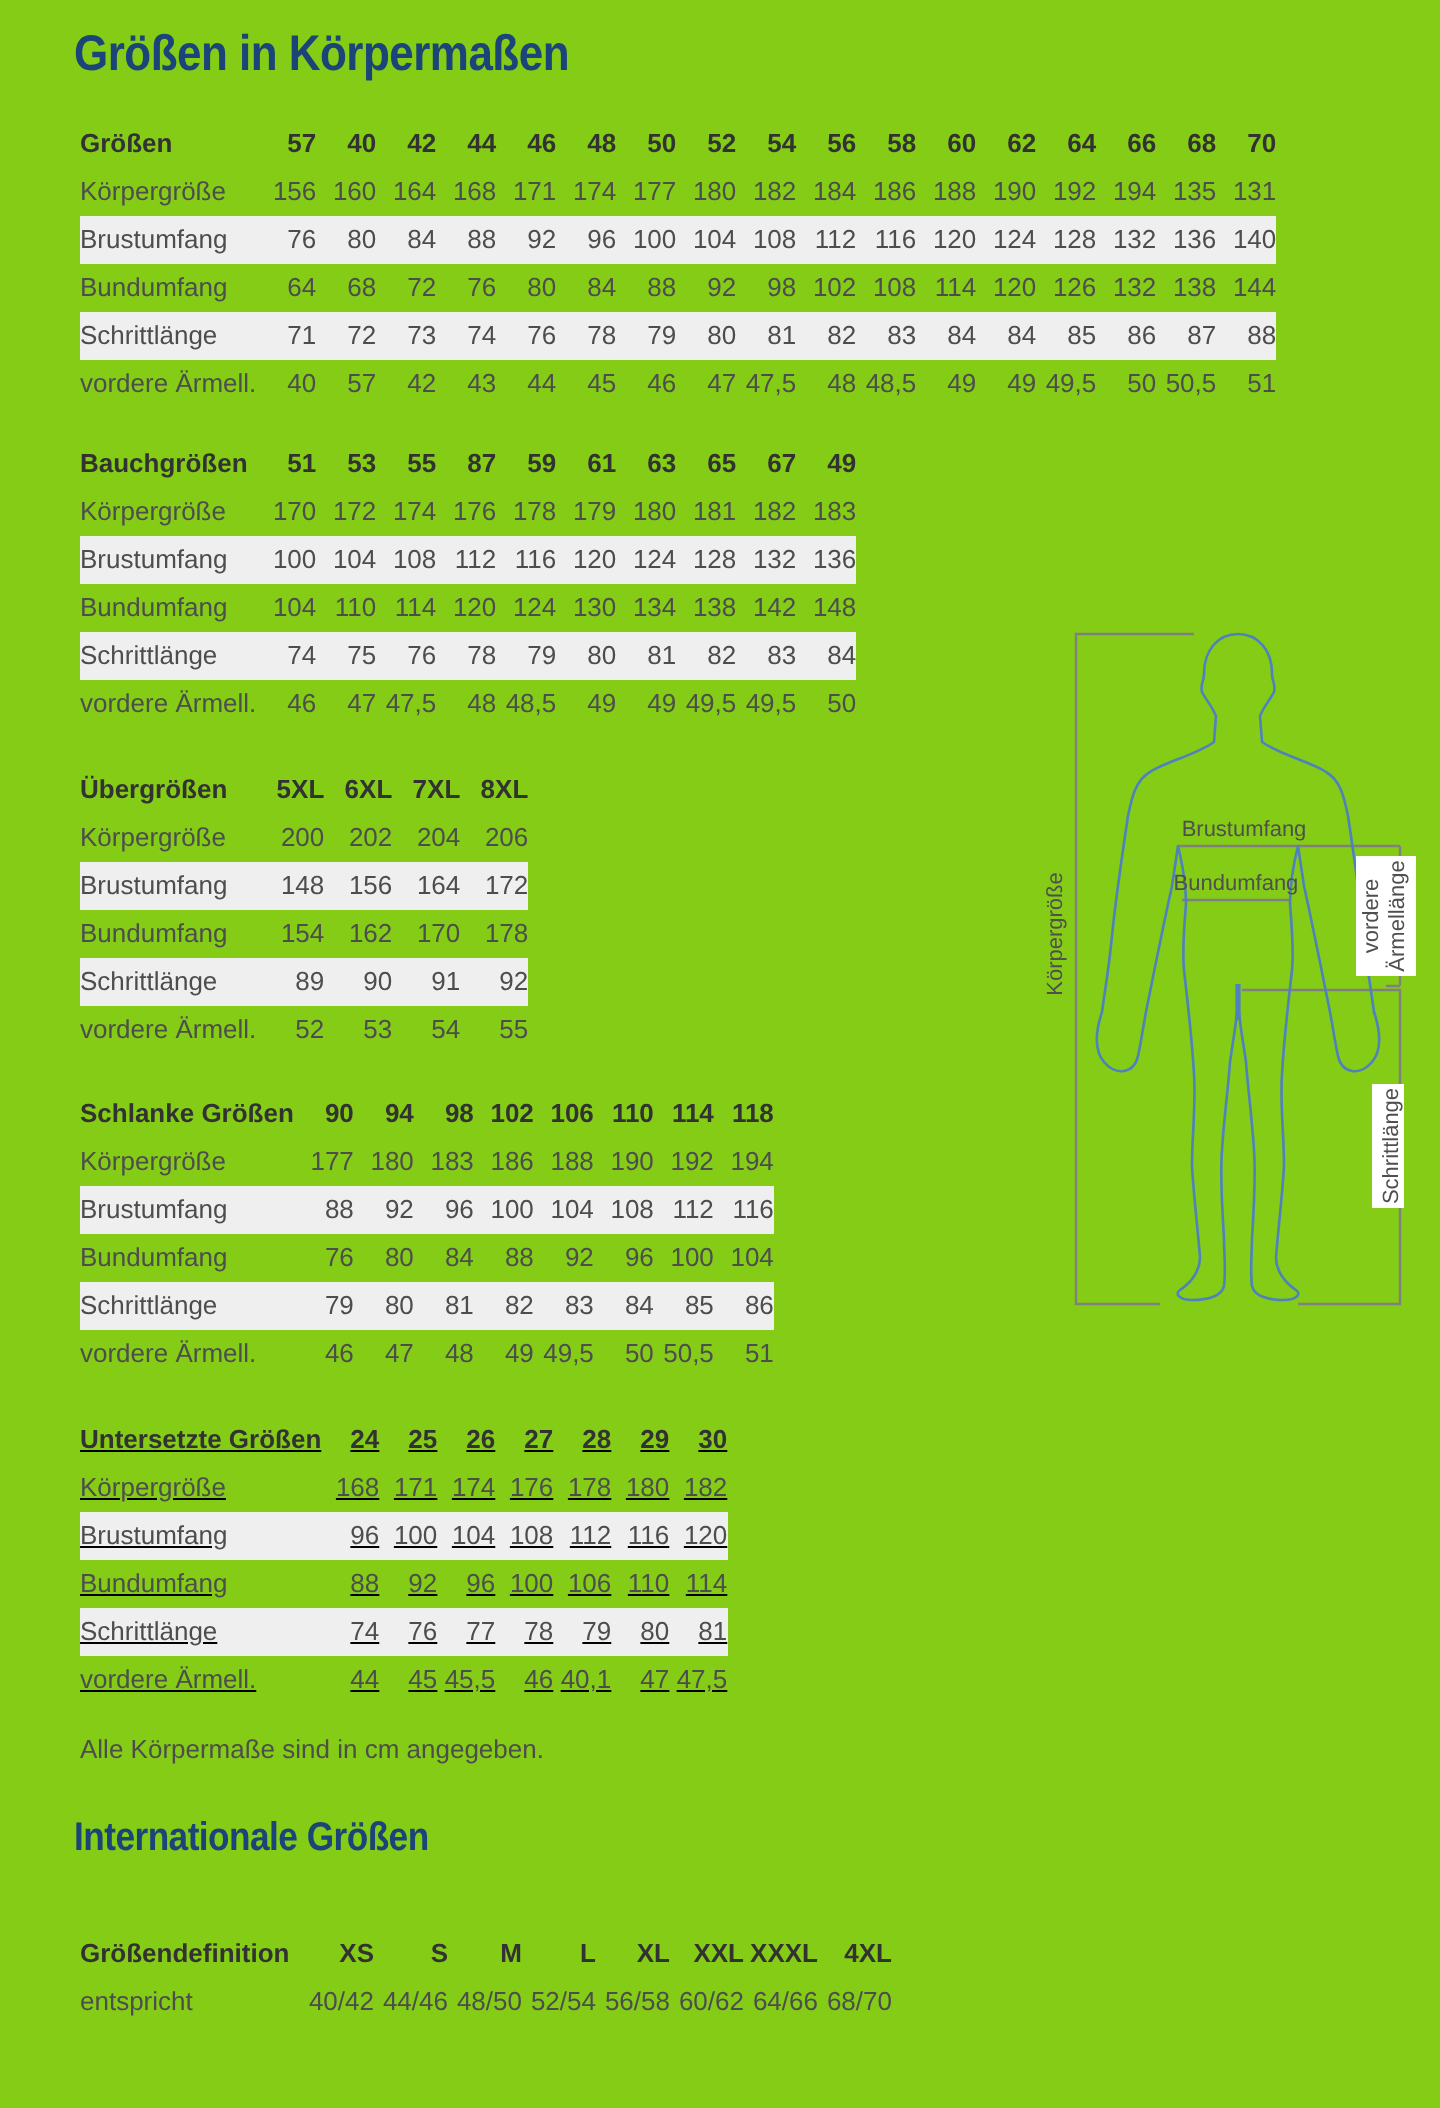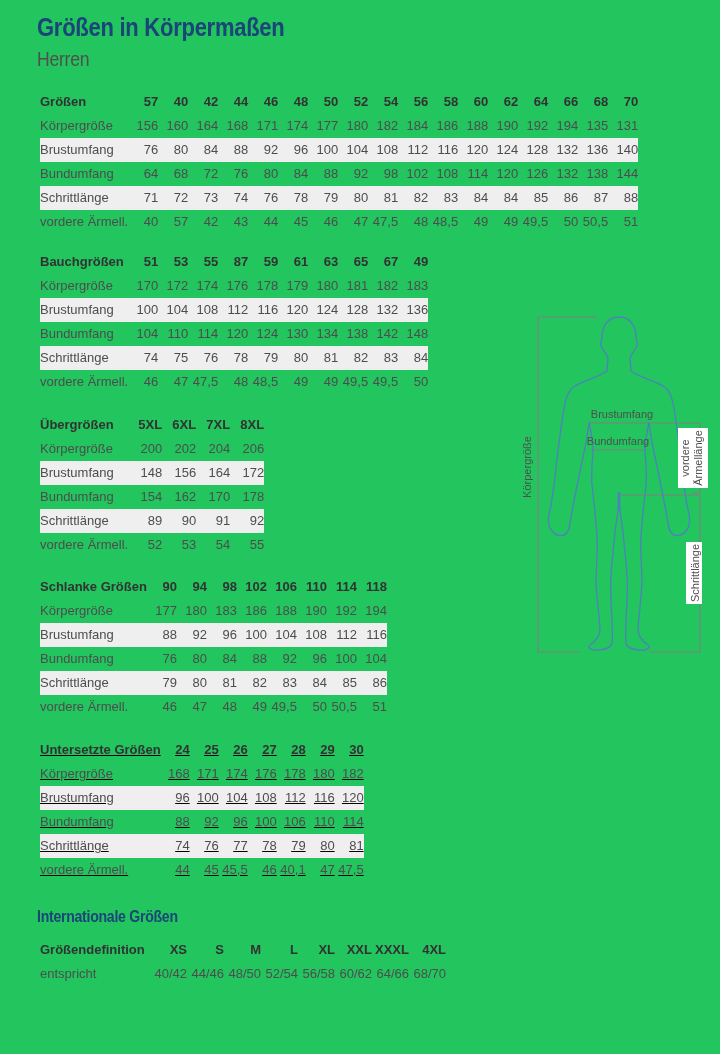--- a/index.html
+++ b/index.html
@@ -1,46 +1,45 @@
 <!DOCTYPE html>
 <html><head>
 <meta charset="utf-8">
 <style>
   html,body{margin:0;padding:0;background:#fff;}
-  .page{position:relative;width:720px;height:1054px;background:#22c55e;overflow:hidden;
+  .page{position:relative;width:720px;height:1054px;background:#84cc16;overflow:hidden;
         font-family:"Liberation Sans",sans-serif;}
   .h1{margin:14px 0 0 37px;color:#1b4478;font-size:25px;font-weight:bold;line-height:26px;}
   .h1 .cond,.h2 .cond,.h3 .cond{display:inline-block;transform:scaleX(0.88);transform-origin:left center;letter-spacing:-0.3px;}
   .h2{margin:8px 0 0 37px;color:#4f4f4f;font-size:20px;font-weight:normal;line-height:22px;}
-  .h3{margin:22px 0 0 37px;color:#1b4478;font-size:16px;font-weight:bold;line-height:26px;}
+  .h3{margin:22px 0 0 37px;color:#1b4478;font-size:20px;font-weight:bold;line-height:26px;}
   table.tbl{border-collapse:collapse;table-layout:fixed;margin-left:40px;}
   table.tbl th,table.tbl td{padding:0;font-size:13px;line-height:24px;white-space:nowrap;
         overflow:visible;color:#4d4d4d;font-weight:normal;}
   table.tbl thead th{font-weight:bold;color:#323232;}
   table.tbl .lbl{text-align:left;}
   table.tbl .val{text-align:right;}
   table.striped tbody tr:nth-child(even){background:#efefef;}
   .t0{margin-top:20px;} .t0 col.lbl{width:78px;} .t0 col.val{width:30px;}
   .t1{margin-top:16px;} .t1 col.lbl{width:78px;} .t1 col.val{width:30px;}
   .t2{margin-top:19px;} .t2 col.lbl{width:78px;} .t2 col.val{width:34px;}
   .t3{margin-top:18px;} .t3 col.lbl{width:78px;} .t3 col.val{width:30px;}
   .t4{margin-top:19px;text-decoration:underline;} .t4 col.lbl{width:78px;} .t4 col.val{width:29px;}
-  .t5{margin-top:8px;} .t5 col.lbl{width:110px;} .t5 col.val{width:37px;}
+  .t5{margin-top:33px;} .t5 col.lbl{width:110px;} .t5 col.val{width:37px;}
   .t5 .val{text-align:center;}
   .note{margin:14px 0 0 40px;font-size:13px;line-height:18px;color:#4d4d4d;}
   .diagram{position:absolute;left:512px;top:295px;width:208px;height:380px;}
   .dlabel{font-size:11px;fill:#4f4f4f;font-family:"Liberation Sans",sans-serif;}
 </style>
 </head>
 <body>
 
 <div class="page">
 
   <div class="h1"><span class="cond">Größen in Körpermaßen</span></div>
-  <div class="h2"><span class="cond">Herren</span></div>
 
   <table class="tbl striped t0">
       <colgroup>
         <col class="lbl">
         <col class="val">
         <col class="val">
         <col class="val">
         <col class="val">
         <col class="val">
         <col class="val">
@@ -486,20 +485,21 @@
           <td class="val">45</td>
           <td class="val">45,5</td>
           <td class="val">46</td>
           <td class="val">40,1</td>
           <td class="val">47</td>
           <td class="val">47,5</td>
         </tr>
       </tbody>
     </table>
 
+  <div class="note">Alle Körpermaße sind in cm angegeben.</div>
 
   <div class="h3"><span class="cond">Internationale Größen</span></div>
   <table class="tbl t5">
       <colgroup>
         <col class="lbl">
         <col class="val">
         <col class="val">
         <col class="val">
         <col class="val">
         <col class="val">

